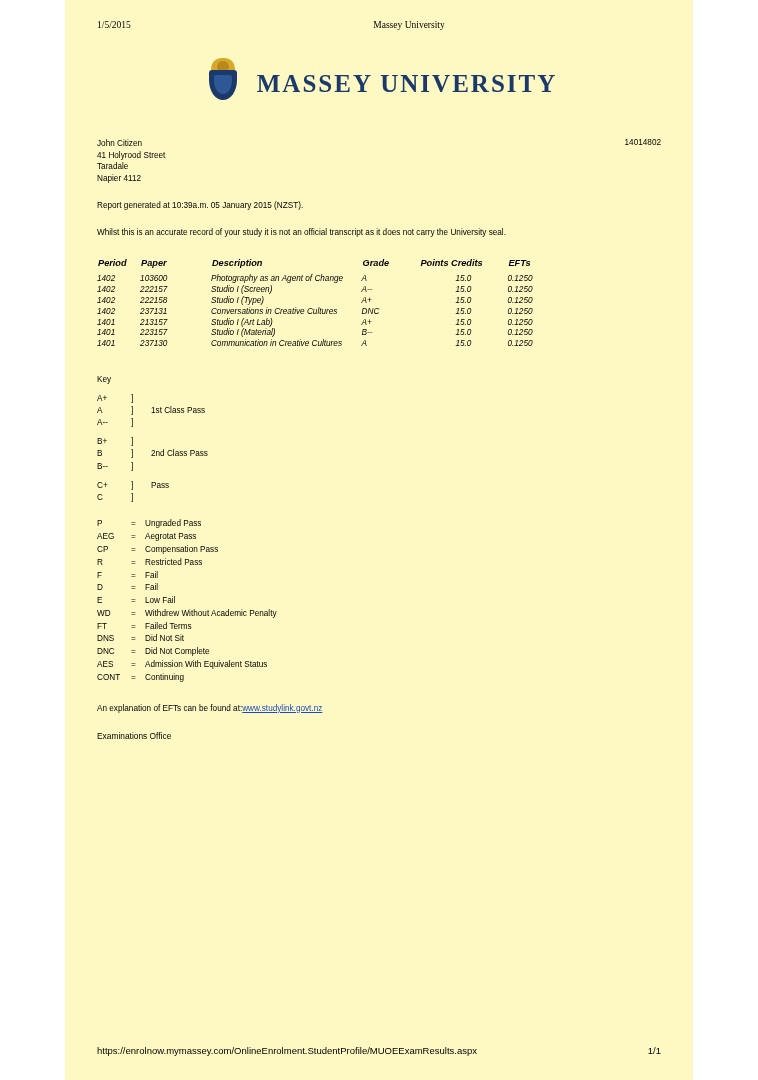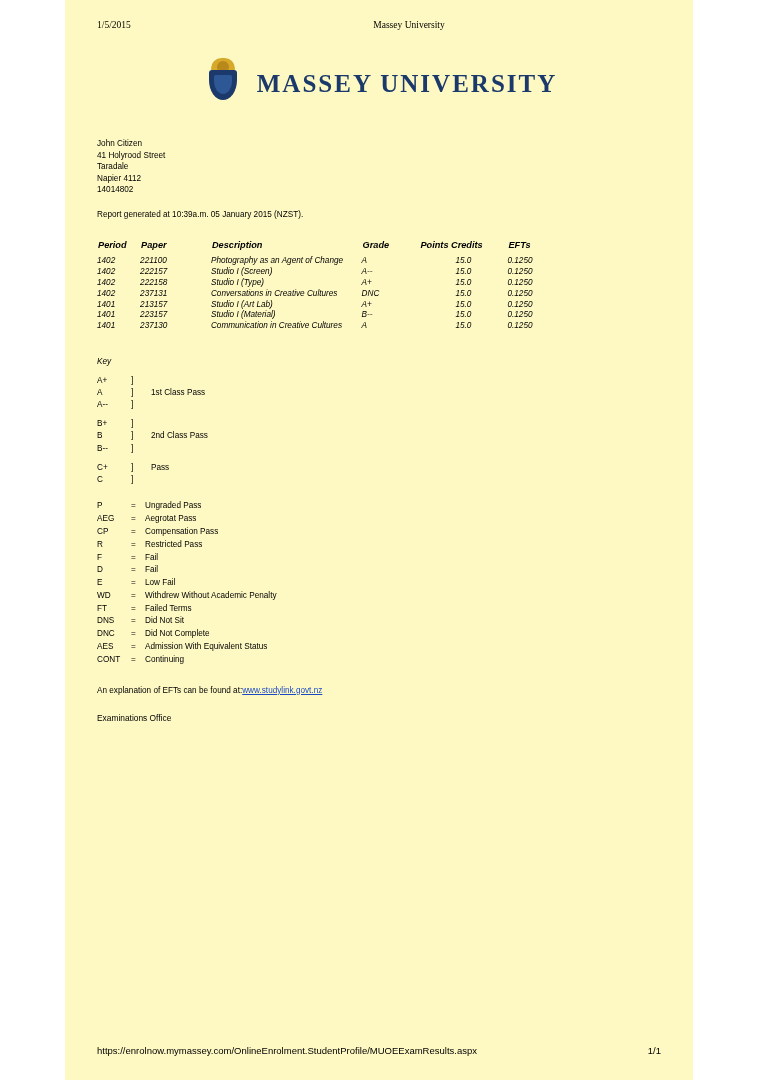--- a/index.html
+++ b/index.html
@@ -125,21 +125,20 @@
     position: absolute;
     left: 32px;
     right: 32px;
     top: 138px;
     font-size: 8.2px;
   }
   .addr-row {
     display: flex;
     justify-content: space-between;
     align-items: flex-start;
-    flex-direction: column;
   }
   .address div {
     line-height: 1.42;
   }
   .student-id {
     font-size: 8.2px;
   }
   .gen-line {
     margin-top: 16px;
   }
@@ -169,21 +168,20 @@
   th.c-grade,  td.c-grade  { width: 58px; }
   th.c-points, td.c-points { width: 90px; text-align: center; }
   td.c-points { text-align: center; }
   th.c-efts,   td.c-efts   { width: 60px; text-align: center; }
   td.c-efts { text-align: left; }
   th.c-points { text-align: center; }
   th.c-efts { text-align: center; }
 
   .key-title {
     margin-top: 26px;
-    font-style: italic;
   }
   .key-table {
     margin-top: 8px;
     font-size: 8.2px;
     border-collapse: collapse;
   }
   .key-table td {
     padding: 1.6px 0;
     vertical-align: top;
   }
@@ -245,36 +243,37 @@
       <div class="address">
         <div>John Citizen</div>
         <div>41 Holyrood Street</div>
         <div>Taradale</div>
         <div>Napier 4112</div>
       </div>
       <div class="student-id">14014802</div>
     </div>
 
     <div class="gen-line">Report generated at 10:39a.m. 05 January 2015 (NZST).</div>
+    <div class="notice-line">Whilst this is an accurate record of your study it is not an official transcript as it does not carry the University seal.</div>
 
     <table class="results">
       <thead>
         <tr>
           <th class="c-period">Period</th>
           <th class="c-paper">Paper</th>
           <th class="c-desc">Description</th>
           <th class="c-grade">Grade</th>
           <th class="c-points">Points Credits</th>
           <th class="c-efts">EFTs</th>
         </tr>
       </thead>
       <tbody>
         <tr>
           <td class="c-period">1402</td>
-          <td class="c-paper">221100</td>
+          <td class="c-paper">103600</td>
           <td class="c-desc">Photography as an Agent of Change</td>
           <td class="c-grade">A</td>
           <td class="c-points">15.0</td>
           <td class="c-efts">0.1250</td>
         </tr>
         <tr>
           <td class="c-period">1402</td>
           <td class="c-paper">222157</td>
           <td class="c-desc">Studio I (Screen)</td>
           <td class="c-grade">A--</td>

